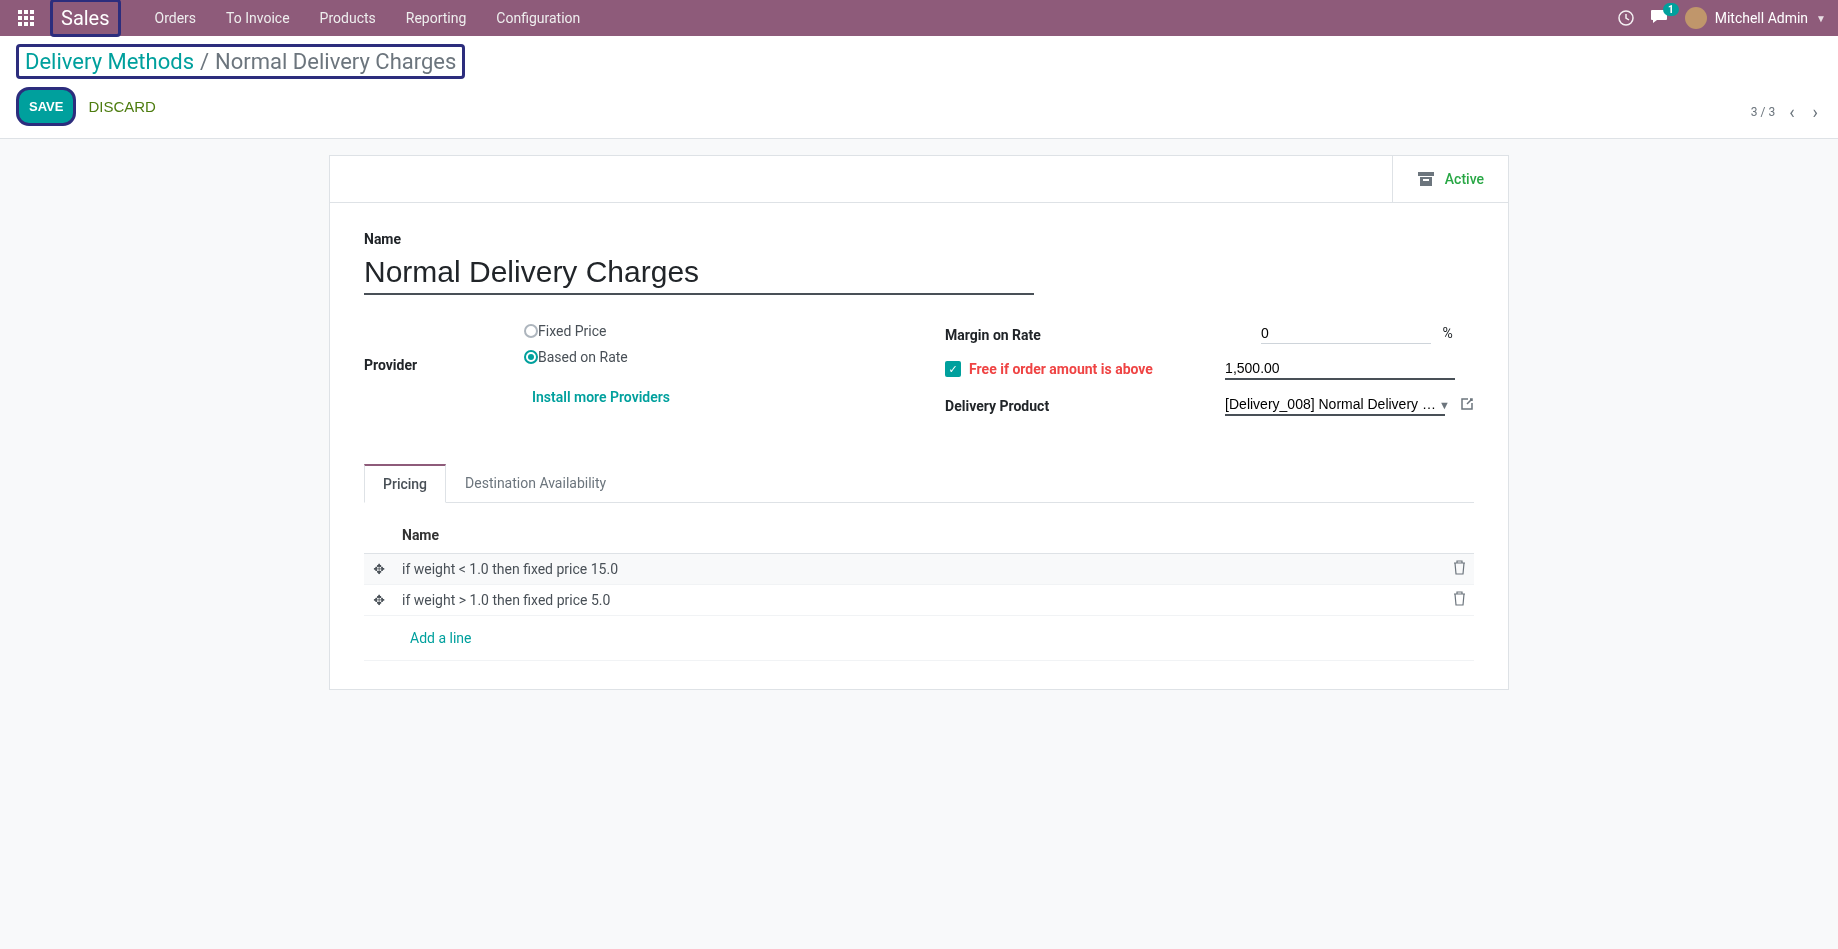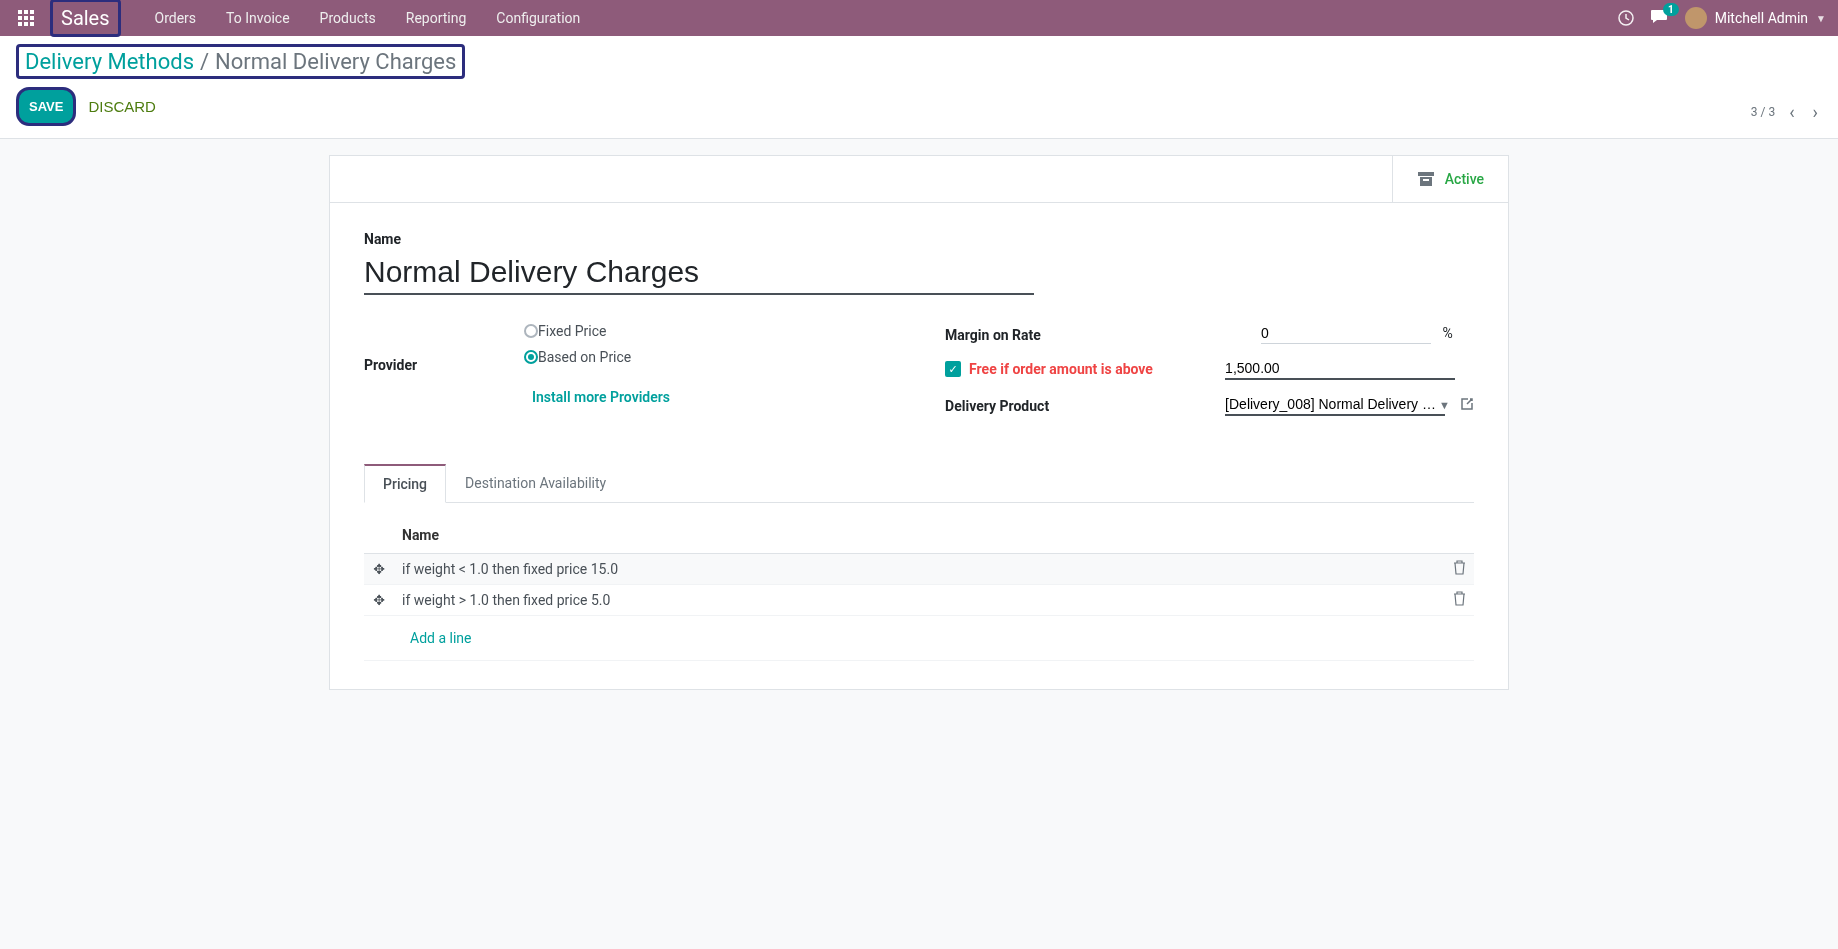--- a/index.html
+++ b/index.html
@@ -171,21 +171,21 @@
           <div class="form-row">
             <div class="row-label">Provider</div>
             <div class="row-value">
               <div class="radio-group">
                 <div class="radio-item">
                   <span class="radio-circle"></span>
                   <span class="radio-label">Fixed Price</span>
                 </div>
                 <div class="radio-item">
                   <span class="radio-circle checked"></span>
-                  <span class="radio-label">Based on Price</span>
+                  <span class="radio-label">Based on Rate</span>
                 </div>
               </div>
               <span class="link-action">Install more Providers</span>
             </div>
           </div>
         </div>
 
         <div class="col-right">
           <div class="form-row">
             <div class="row-label" style="width:316px">Margin on Rate</div>

